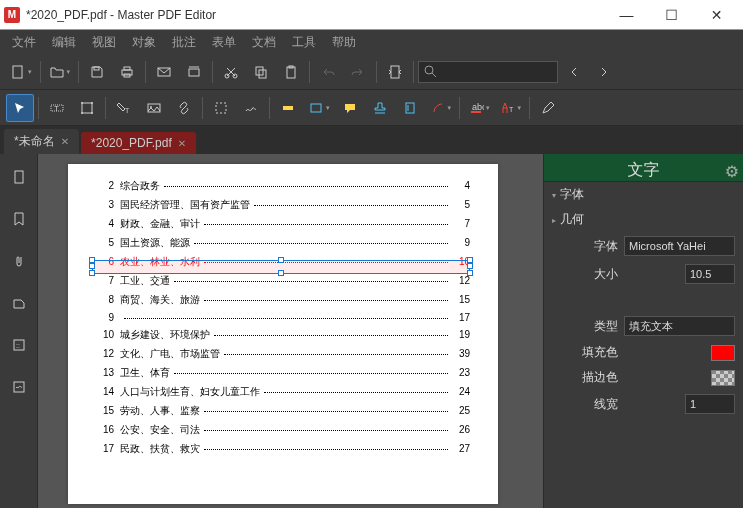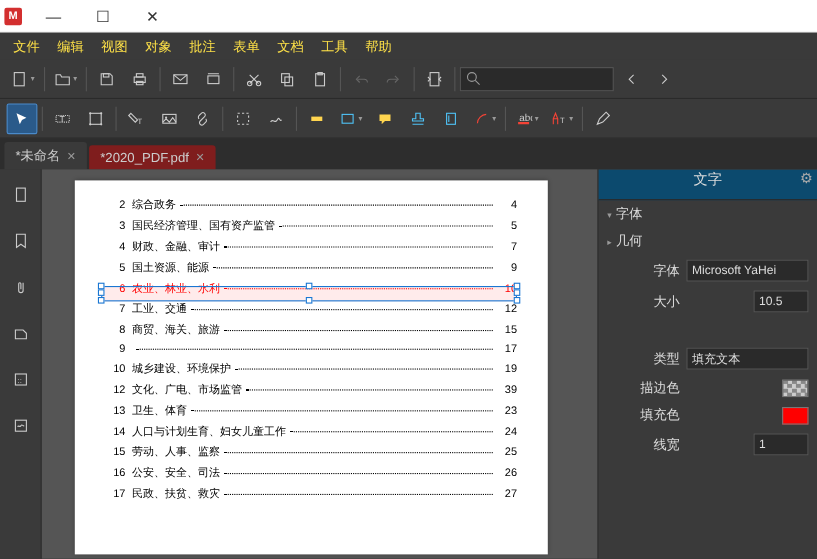--- a/index.html
+++ b/index.html
@@ -2,21 +2,21 @@
 <html><head>
 <meta charset="utf-8">
 <style>
 *{margin:0;padding:0;box-sizing:border-box;font-family:"Microsoft YaHei","Segoe UI",sans-serif;user-select:none}
 body{width:743px;height:508px;background:#3a3a3a;overflow:hidden;font-size:12px;color:#ccc}
 .titlebar{height:30px;background:#fff;display:flex;align-items:center;padding:0 4px;border-bottom:1px solid #999}
 .titlebar .logo{width:16px;height:16px;background:#d32f2f;margin-right:6px;display:flex;align-items:center;justify-content:center;color:#fff;font-size:10px;font-weight:bold;border-radius:2px}
 .titlebar .title{color:#333;font-size:12px;flex:1}
 .titlebar .winbtn{width:45px;height:30px;display:flex;align-items:center;justify-content:center;color:#333;font-size:14px}
 .menubar{height:24px;background:#3a3a3a;display:flex;align-items:center;padding:0 4px}
-.menubar span{padding:3px 8px;color:#fde047;font-size:12px}
+.menubar span{padding:3px 8px;color:#a3a3a3;font-size:12px}
 .toolbar{height:36px;background:#3a3a3a;display:flex;align-items:center;padding:0 6px;gap:2px;border-bottom:1px solid #2a2a2a}
 .tbtn{width:28px;height:28px;display:flex;align-items:center;justify-content:center;color:#ccc;border-radius:2px;position:relative}
 .tbtn.wide{width:auto;padding:0 4px}
 .tbtn .dd{font-size:7px;margin-left:2px;color:#999}
 .tsep{width:1px;height:22px;background:#555;margin:0 2px}
 .toolbar2{height:36px;background:#3a3a3a;display:flex;align-items:center;padding:0 6px;gap:2px;border-bottom:1px solid #2a2a2a}
 .tbtn.active{background:#2a5a8a;border:1px solid #4a8aca}
 .searchbox{background:#2a2a2a;border:1px solid #555;height:22px;width:140px;padding:0 4px;color:#999;display:flex;align-items:center;gap:4px}
 .tabbar{height:28px;background:#2d2d2d;display:flex;align-items:flex-end;padding:0 4px}
 .tab{padding:4px 10px;background:#3a3a3a;color:#ccc;font-size:12px;display:flex;align-items:center;gap:6px;margin-right:2px;border-radius:3px 3px 0 0}
@@ -28,35 +28,36 @@
 .docarea{flex:1;background:#555;padding:10px 0 0 30px;overflow:hidden;position:relative}
 .page{background:#fff;width:430px;height:340px;padding:10px 28px;color:#000;font-size:10px;box-shadow:0 0 4px rgba(0,0,0,.3)}
 .tocrow{display:flex;align-items:baseline;margin:5px 0;font-size:10px;color:#000}
 .tocrow .num{width:18px;text-align:right;margin-right:6px}
 .tocrow .txt{white-space:nowrap}
 .tocrow .dots{flex:1;border-bottom:1px dotted #000;margin:0 4px;position:relative;top:-2px;min-width:10px}
 .tocrow .pg{width:18px;text-align:right}
 .selbox{position:absolute;border:1px solid #1976d2;background:rgba(255,0,0,0.08);pointer-events:none}
 .selh{position:absolute;width:6px;height:6px;border:1px solid #1976d2;background:#fff}
 .proppanel{width:200px;background:#3a3a3a;border-left:1px solid #2a2a2a;overflow:hidden}
-.proppanel .hdr{height:28px;background:#0c4a6e;display:flex;align-items:flex-start;justify-content:center;color:#ddd;font-size:13px;border-bottom:1px solid #2a2a2a;position:relative}
+.proppanel .hdr{height:28px;background:#14532d;display:flex;align-items:flex-end;justify-content:center;color:#ddd;font-size:16px;border-bottom:1px solid #2a2a2a;position:relative}
 .proppanel .hdr .gear{position:absolute;right:4px;color:#aaa}
 .propsec{padding:4px 8px;color:#ddd;font-size:12px}
 .propsec .tri{color:#999;margin-right:4px;font-size:8px}
 .proprow{display:flex;align-items:center;padding:4px 8px 4px 28px;gap:6px}
 .proprow .lbl{width:46px;text-align:right;color:#ddd;font-size:12px}
 .proprow .val{background:#2a2a2a;border:1px solid #555;padding:2px 4px;color:#ddd;font-size:11px;flex:1;height:20px;display:flex;align-items:center}
 .proprow .swatch{width:24px;height:16px;border:1px solid #777}
 svg{width:16px;height:16px}
 </style>
 </head>
 <body>
 
 <div class="titlebar">
   <div class="logo">M</div>
+  <div class="title">*2020_PDF.pdf - Master PDF Editor</div>
   <div class="winbtn">—</div>
   <div class="winbtn">☐</div>
   <div class="winbtn">✕</div>
 </div>
 
 <div class="menubar">
   <span>文件</span>
   <span>编辑</span>
   <span>视图</span>
   <span>对象</span>
@@ -450,28 +451,28 @@
         </div>
     </div>
     <div style="height:24px"></div>
     <div class="proprow">
       <span class="lbl">类型</span>
       <div class="val">
           <span>填充文本</span>
         </div>
     </div>
     <div class="proprow">
+      <span class="lbl">填充色</span>
+      <div style="flex:1"></div>
+      <div class="swatch" id="fill-sw" style="background: rgb(255, 0, 0);"></div>
+    </div>
+    <div class="proprow">
       <span class="lbl">描边色</span>
       <div style="flex:1"></div>
       <div class="swatch" style="background:repeating-conic-gradient(#888 0 25%,#ccc 0 50%) 0/8px 8px"></div>
-    </div>
-    <div class="proprow">
-      <span class="lbl">填充色</span>
-      <div style="flex:1"></div>
-      <div class="swatch" id="fill-sw" style="background: rgb(255, 0, 0);"></div>
     </div>
     <div class="proprow">
       <span class="lbl">线宽</span>
       <div style="flex:1"></div>
       <div class="val" style="flex:0 0 50px">
           <span>1</span>
         </div>
     </div>
   </div>
 </div>

